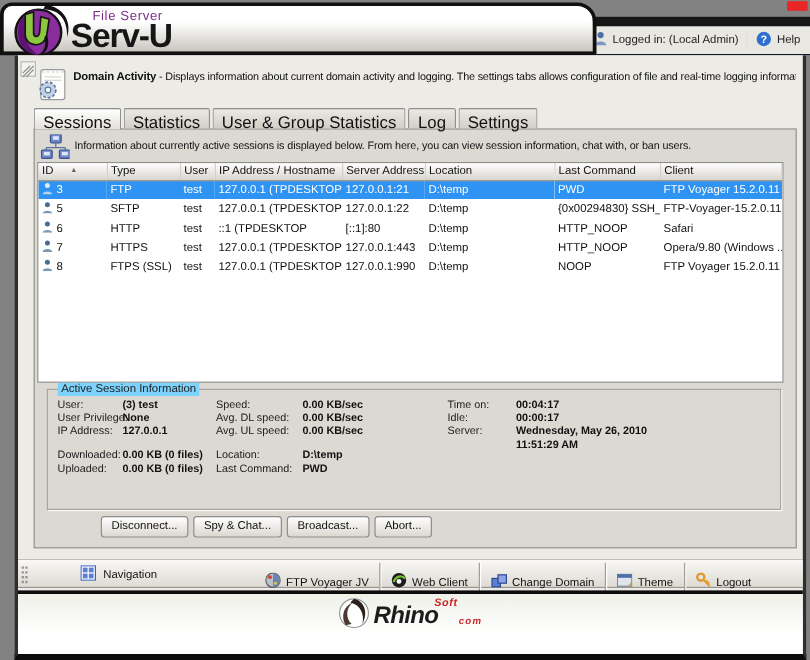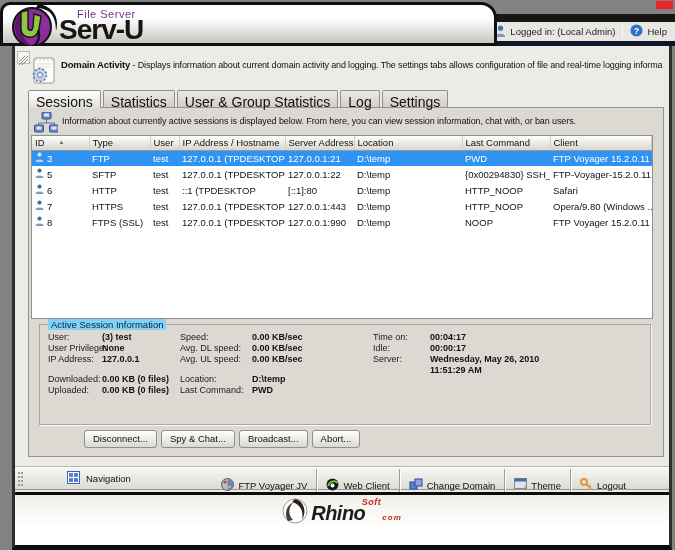--- a/index.html
+++ b/index.html
@@ -17,21 +17,21 @@
   .logo-plate {
     position:absolute; left:0; top:2px; width:497px; height:44px;
     background:linear-gradient(180deg,#ffffff 35%,#c9c6bf 100%);
     border:3px solid #101010; border-radius:10px 16px 0 0;
   }
   .swirl { position:absolute; left:6px; top:-1px; }
   .brand-top { position:absolute; left:74px; top:3px; font-size:11px; font-weight:normal; color:#7b2e8d; letter-spacing:.5px; }
   .brand-name { position:absolute; left:56px; top:9px; font-size:28px; font-weight:bold; color:#161616; letter-spacing:-1px; }
   .info-bar {
     position:absolute; left:497px; right:0; top:22px; height:24px;
-    background:#e9e7e2; border-bottom:5px solid #0f172a;
+    background:#e9e7e2; border-bottom:1px solid #0f172a;
     display:flex; align-items:center; justify-content:flex-end; padding-right:8px;
     font-size:9.5px; color:#222; white-space:nowrap;
   }
   .info-item { display:flex; align-items:center; gap:4px; }
   .vsep { width:1px; height:13px; background:#a5a5a5; border-right:1px solid #fbfbf9; margin:0 7px; }
   
   .window {
     position:absolute; left:12px; top:46px; width:660px; bottom:0;
     background:#edebe6;
     border-left:3px solid #2e2e2e; border-right:3px solid #2e2e2e; border-bottom:5px solid #0c0c0c;

